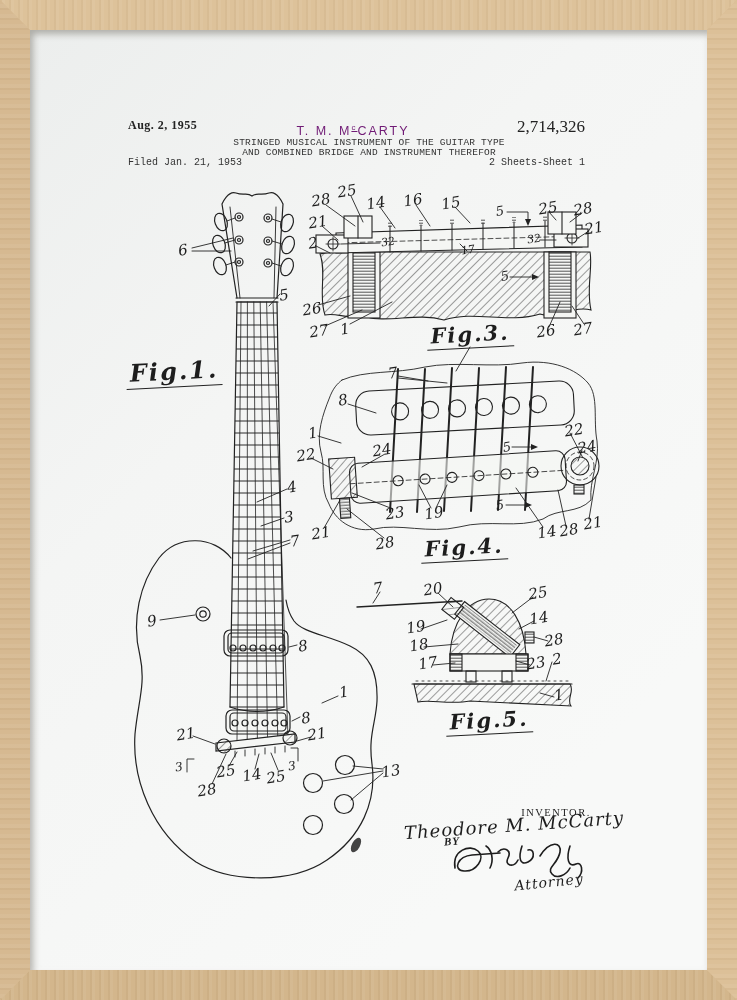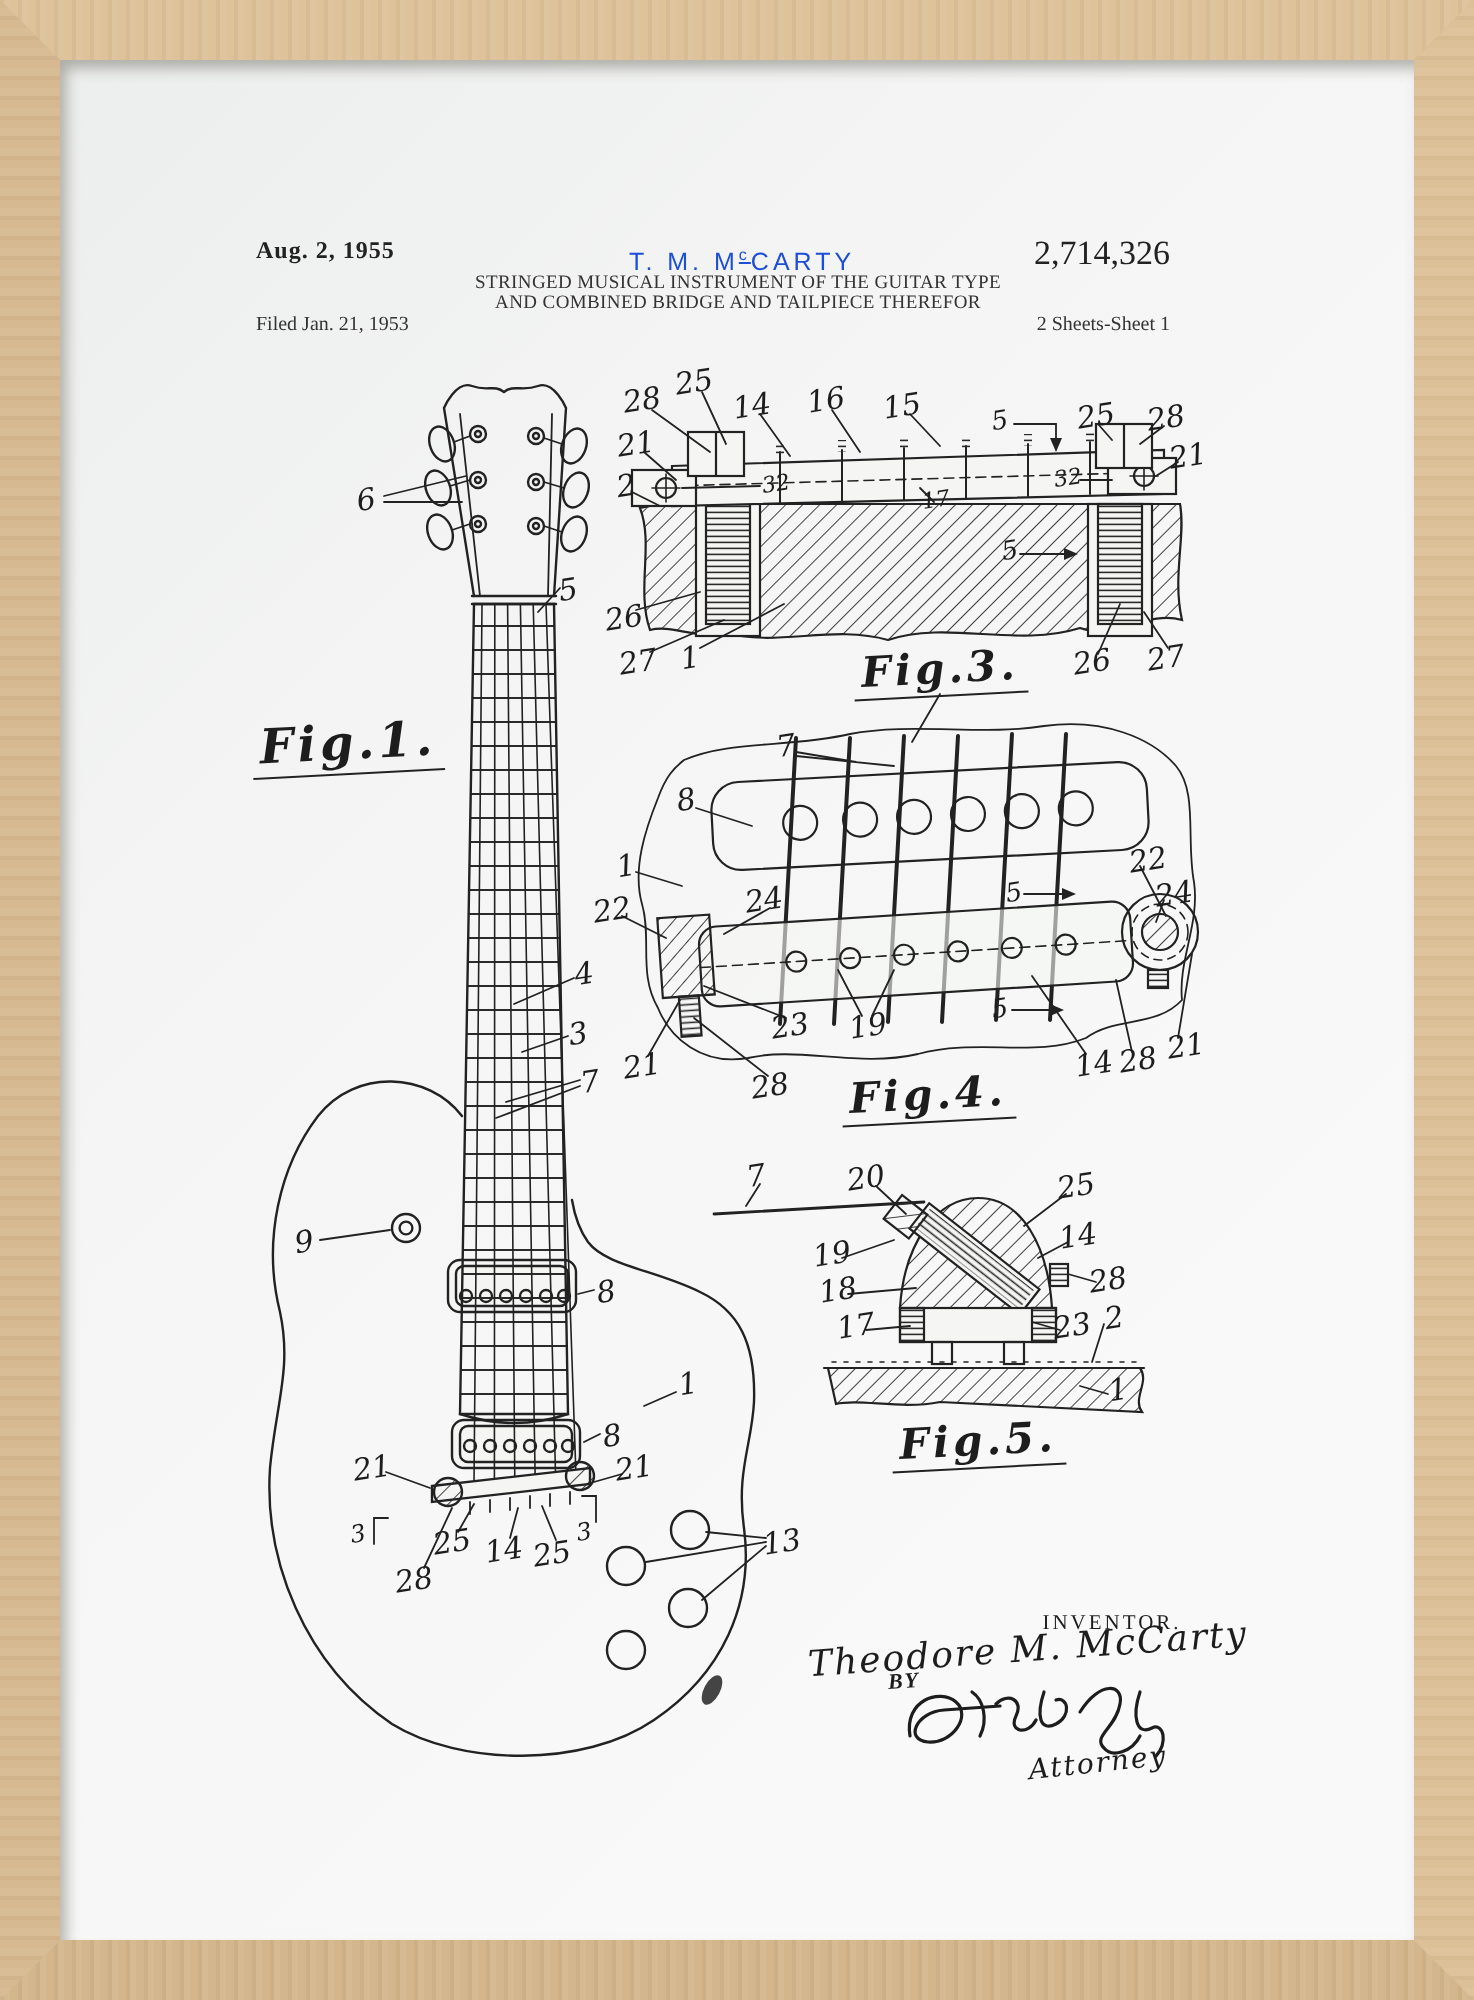--- a/index.html
+++ b/index.html
@@ -19,25 +19,25 @@
   .f-right{right:0;top:0;width:30px;height:1000px;
     background:#dcc098 repeating-linear-gradient(0deg,rgba(125,90,45,.06) 0 2px,rgba(255,255,255,.05) 2px 6px,transparent 6px 10px);
     clip-path:polygon(0 30px,100% 0,100% 100%,0 calc(100% - 30px));}
   
   .sheet{position:absolute;left:30px;top:30px;right:30px;bottom:30px;
     background:linear-gradient(135deg,#eceeed,#f4f5f4 35%,#f8f9f8 80%);
     box-shadow:inset 3px 4px 7px rgba(95,90,80,.45), inset -1px -2px 3px rgba(255,255,255,.7);}
   
   .hdr{position:absolute;color:#222;white-space:nowrap;}
   .date{left:128px;top:118px;font-size:12px;font-weight:bold;letter-spacing:.5px;}
-  .pname{left:371px;top:123px;transform:translateX(-50%);font-family:"Liberation Sans",sans-serif;
-         font-size:12.5px;letter-spacing:2px;color:#1d4ed8;}
+  .pname{left:353px;top:123px;transform:translateX(-50%);font-family:"Liberation Sans",sans-serif;
+         font-size:12.5px;letter-spacing:2px;color:#701a75;}
   .pname sup{font-size:8px;text-decoration:underline;}
   .pnum{right:152px;top:117px;font-size:17px;font-weight:normal;}
-  .typed{font-family:Liberation Serif, serif;color:#333;}
+  .typed{font-family:Liberation Mono, monospace;color:#333;}
   .t1{left:369px;top:137px;transform:translateX(-50%);font-size:9.5px;letter-spacing:.2px;}
   .t2{left:369px;top:146.5px;transform:translateX(-50%);font-size:9.5px;letter-spacing:.2px;}
   .filed{left:128px;top:157px;font-size:10px;}
   .sheetinfo{right:152px;top:157px;font-size:10px;}
   
   svg.draw{position:absolute;left:0;top:0;width:737px;height:1000px;}
   
   .ref{position:absolute;font-family:"DejaVu Serif",serif;font-style:italic;font-size:15px;
        color:#1d1d1d;transform:translate(-50%,-50%) rotate(-9deg);white-space:nowrap;}
   .fig-caption{position:absolute;font-family:"DejaVu Serif",serif;font-style:italic;font-weight:bold;
@@ -60,21 +60,21 @@
 <div class="frame-side f-bottom"></div>
 <div class="frame-side f-left"></div>
 <div class="frame-side f-right"></div>
 
 <div class="sheet"></div>
 
 <div class="hdr date">Aug. 2, 1955</div>
 <div class="hdr pname"><span>T. M. M</span><sup>c</sup><span>CARTY</span></div>
 <div class="hdr pnum">2,714,326</div>
 <div class="hdr typed t1">STRINGED MUSICAL INSTRUMENT OF THE GUITAR TYPE</div>
-<div class="hdr typed t2">AND COMBINED BRIDGE AND TAILPIECE THEREFOR</div>
+<div class="hdr typed t2">AND COMBINED BRIDGE AND INSTRUMENT THEREFOR</div>
 <div class="hdr typed filed">Filed Jan. 21, 1953</div>
 <div class="hdr typed sheetinfo">2 Sheets-Sheet 1</div>
 
 <svg class="draw" viewBox="0 0 737 1000">
   <defs>
     <pattern id="hA" width="6" height="6" patternUnits="userSpaceOnUse" patternTransform="rotate(45)">
       <line x1="0" y1="0" x2="0" y2="6" stroke="#2a2a2a" stroke-width="0.9"></line>
     </pattern>
     <pattern id="hB" width="5" height="3" patternUnits="userSpaceOnUse">
       <line x1="0" y1="1.2" x2="5" y2="1.2" stroke="#2a2a2a" stroke-width="0.8"></line>

